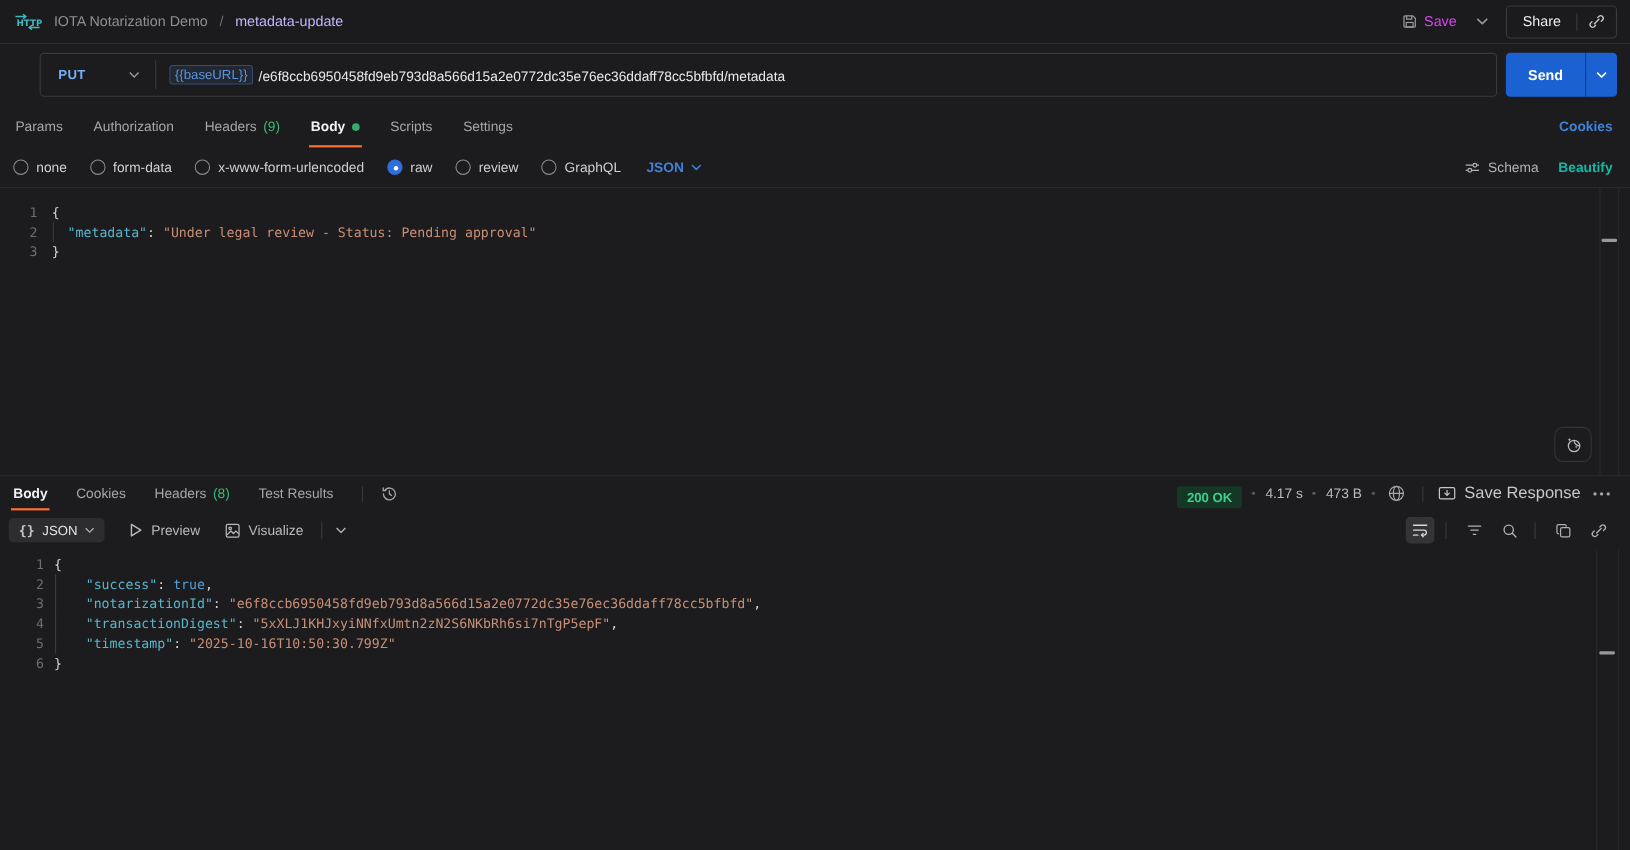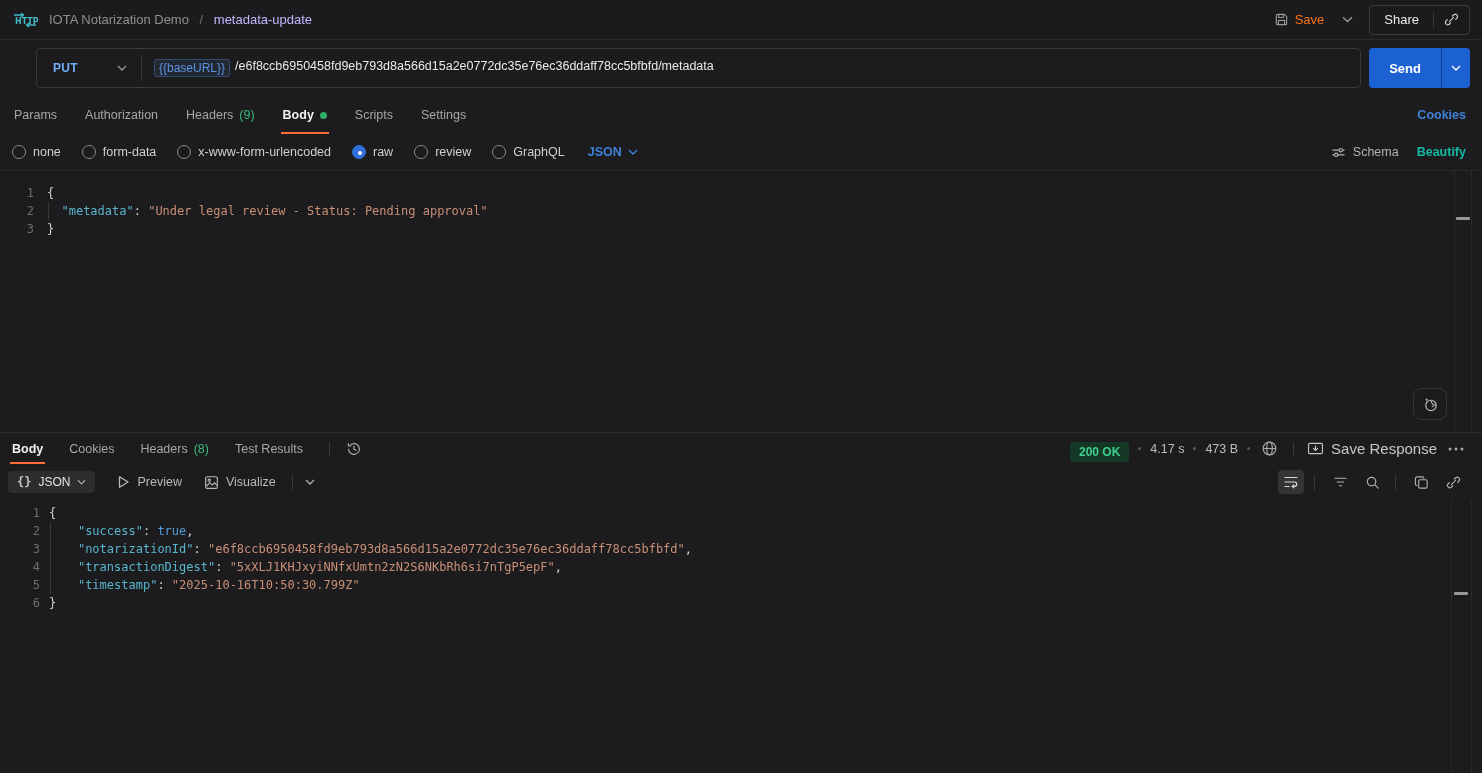--- a/index.html
+++ b/index.html
@@ -8,34 +8,34 @@
   svg { display:block; }
   button { background:none; border:none; color:inherit; font:inherit; cursor:pointer; }
 
   
   .topbar { height:40px; display:flex; align-items:center; padding:0 12px; background:#1b1b1d; border-bottom:1px solid #2c2c2e; }
   .http-icon { margin-right:11px; }
   .bc-parent { color:#8f8f92; cursor:pointer; }
   .bc-sep { color:#6f6f72; margin:0 7px; }
   .bc-current { color:#c4b5fd; font-weight:400; cursor:pointer; }
   .topbar-right { margin-left:auto; display:flex; align-items:center; gap:10px; }
-  .ghost-btn { display:flex; align-items:center; gap:6px; color:#f97316; padding:4px 2px; }
+  .ghost-btn { display:flex; align-items:center; gap:6px; color:#d946ef; padding:4px 2px; }
   .chev-btn { padding:4px 6px; color:#9a9a9d; }
   .share-group { display:flex; align-items:center; border:1px solid #3a3a3d; border-radius:4px; height:30px; }
   .share-group .share-label { padding:0 14px; color:#ececee; font-weight:400; height:100%; display:flex; align-items:center; }
   .share-group .vdiv { width:1px; height:16px; background:#3a3a3d; }
   .share-group .icon-btn { padding:0 10px; color:#c9c9cc; height:100%; display:flex; align-items:center; }
 
   
   .request-row { height:56px; display:flex; align-items:center; padding:0 12px; gap:8px;margin-left:24px; }
   .url-field { flex:1; height:40px; display:flex; align-items:center; border:1px solid #39393c; border-radius:4px; background:#1c1c1e; }
   .method { width:104px; display:flex; align-items:center; justify-content:space-between; padding:0 14px 0 16px; cursor:pointer; }
   .method-label { color:#74aef6; font-weight:700; font-size:12px; letter-spacing:.3px; }
   .field-div { width:1px; align-self:stretch; margin:6px 0; background:#39393c; }
-  .url-input { display:flex; align-items:flex-start; gap:5px; padding:0 12px; font-size:12.5px; flex:1; cursor:text; white-space:nowrap; overflow:hidden; }
+  .url-input { display:flex; align-items:flex-end; gap:5px; padding:0 12px; font-size:12.5px; flex:1; cursor:text; white-space:nowrap; overflow:hidden; }
   .var-chip { color:#5a93e3; background:rgba(86,143,224,0.10); border:1px solid rgba(86,143,224,0.35); border-radius:3px; padding:1px 4px; font-size:12px; }
   .url-path { color:#e9e9eb; }
   .send-btn { display:flex; align-items:stretch; height:40px; background:#1c61d2; border-radius:4px; overflow:hidden; }
   .send-main { color:#fff; font-weight:700; font-size:13px; padding:0 20px; display:flex; align-items:center; }
   .send-sep { width:1px; background:rgba(10,30,80,0.55); margin:0; }
   .send-caret { color:#fff; padding:0 9px; display:flex; align-items:center; }
 
   
   .req-tabs-row { height:38px; display:flex; align-items:center; padding:0 16px 0 12px; }
   .tabs { display:flex; align-items:center; height:100%; }

